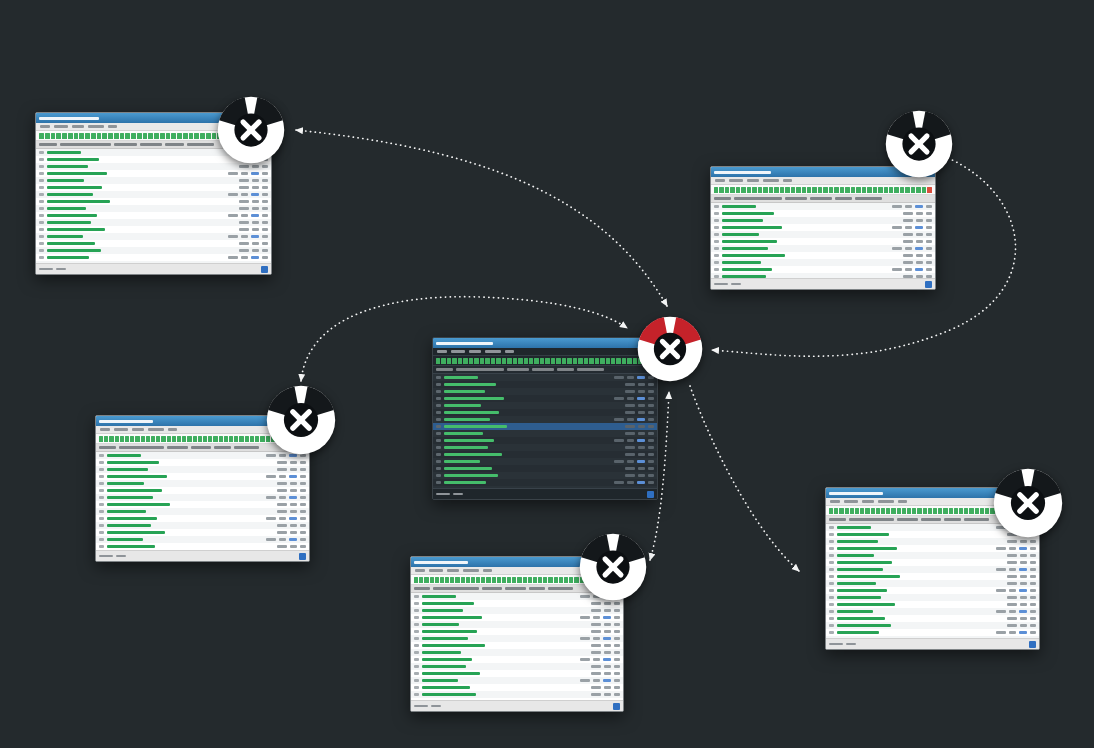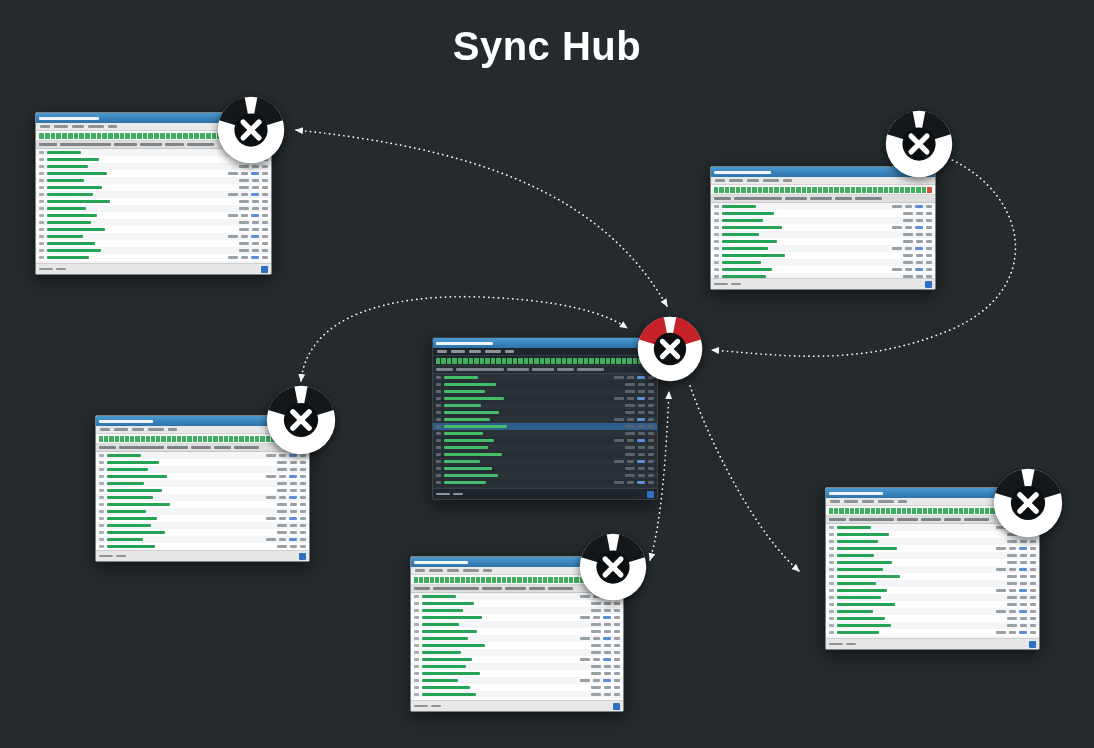--- a/index.html
+++ b/index.html
@@ -62,21 +62,20 @@
   .blue-sq{width:7px;height:7px;background:#2f6fc1;border-radius:1px;margin-left:auto}
 
   
   .node{position:absolute;z-index:3;filter:drop-shadow(0 3px 4px rgba(0,0,0,.55))}
   #connectors{position:absolute;left:0;top:0;z-index:2;pointer-events:none}
 </style>
 </head>
 <body>
 
 <div id="stage">
-  <h1 class="page-title">Sync Hub</h1>
 <div class="win light" style="left: 35px; top: 112px; width: 237px; height: 163px;">
       <div class="titlebar">
         <div class="tsmudge"></div>
         <div class="tspacer"></div>
         <div class="dot" style="background: rgb(207, 227, 244);"></div>
         <div class="dot" style="background: rgb(207, 227, 244);"></div>
         <div class="dot" style="background: rgb(228, 96, 78);"></div>
       </div>
       <div class="menubar">
         <div class="msmudge" style="width: 10px;"></div>

